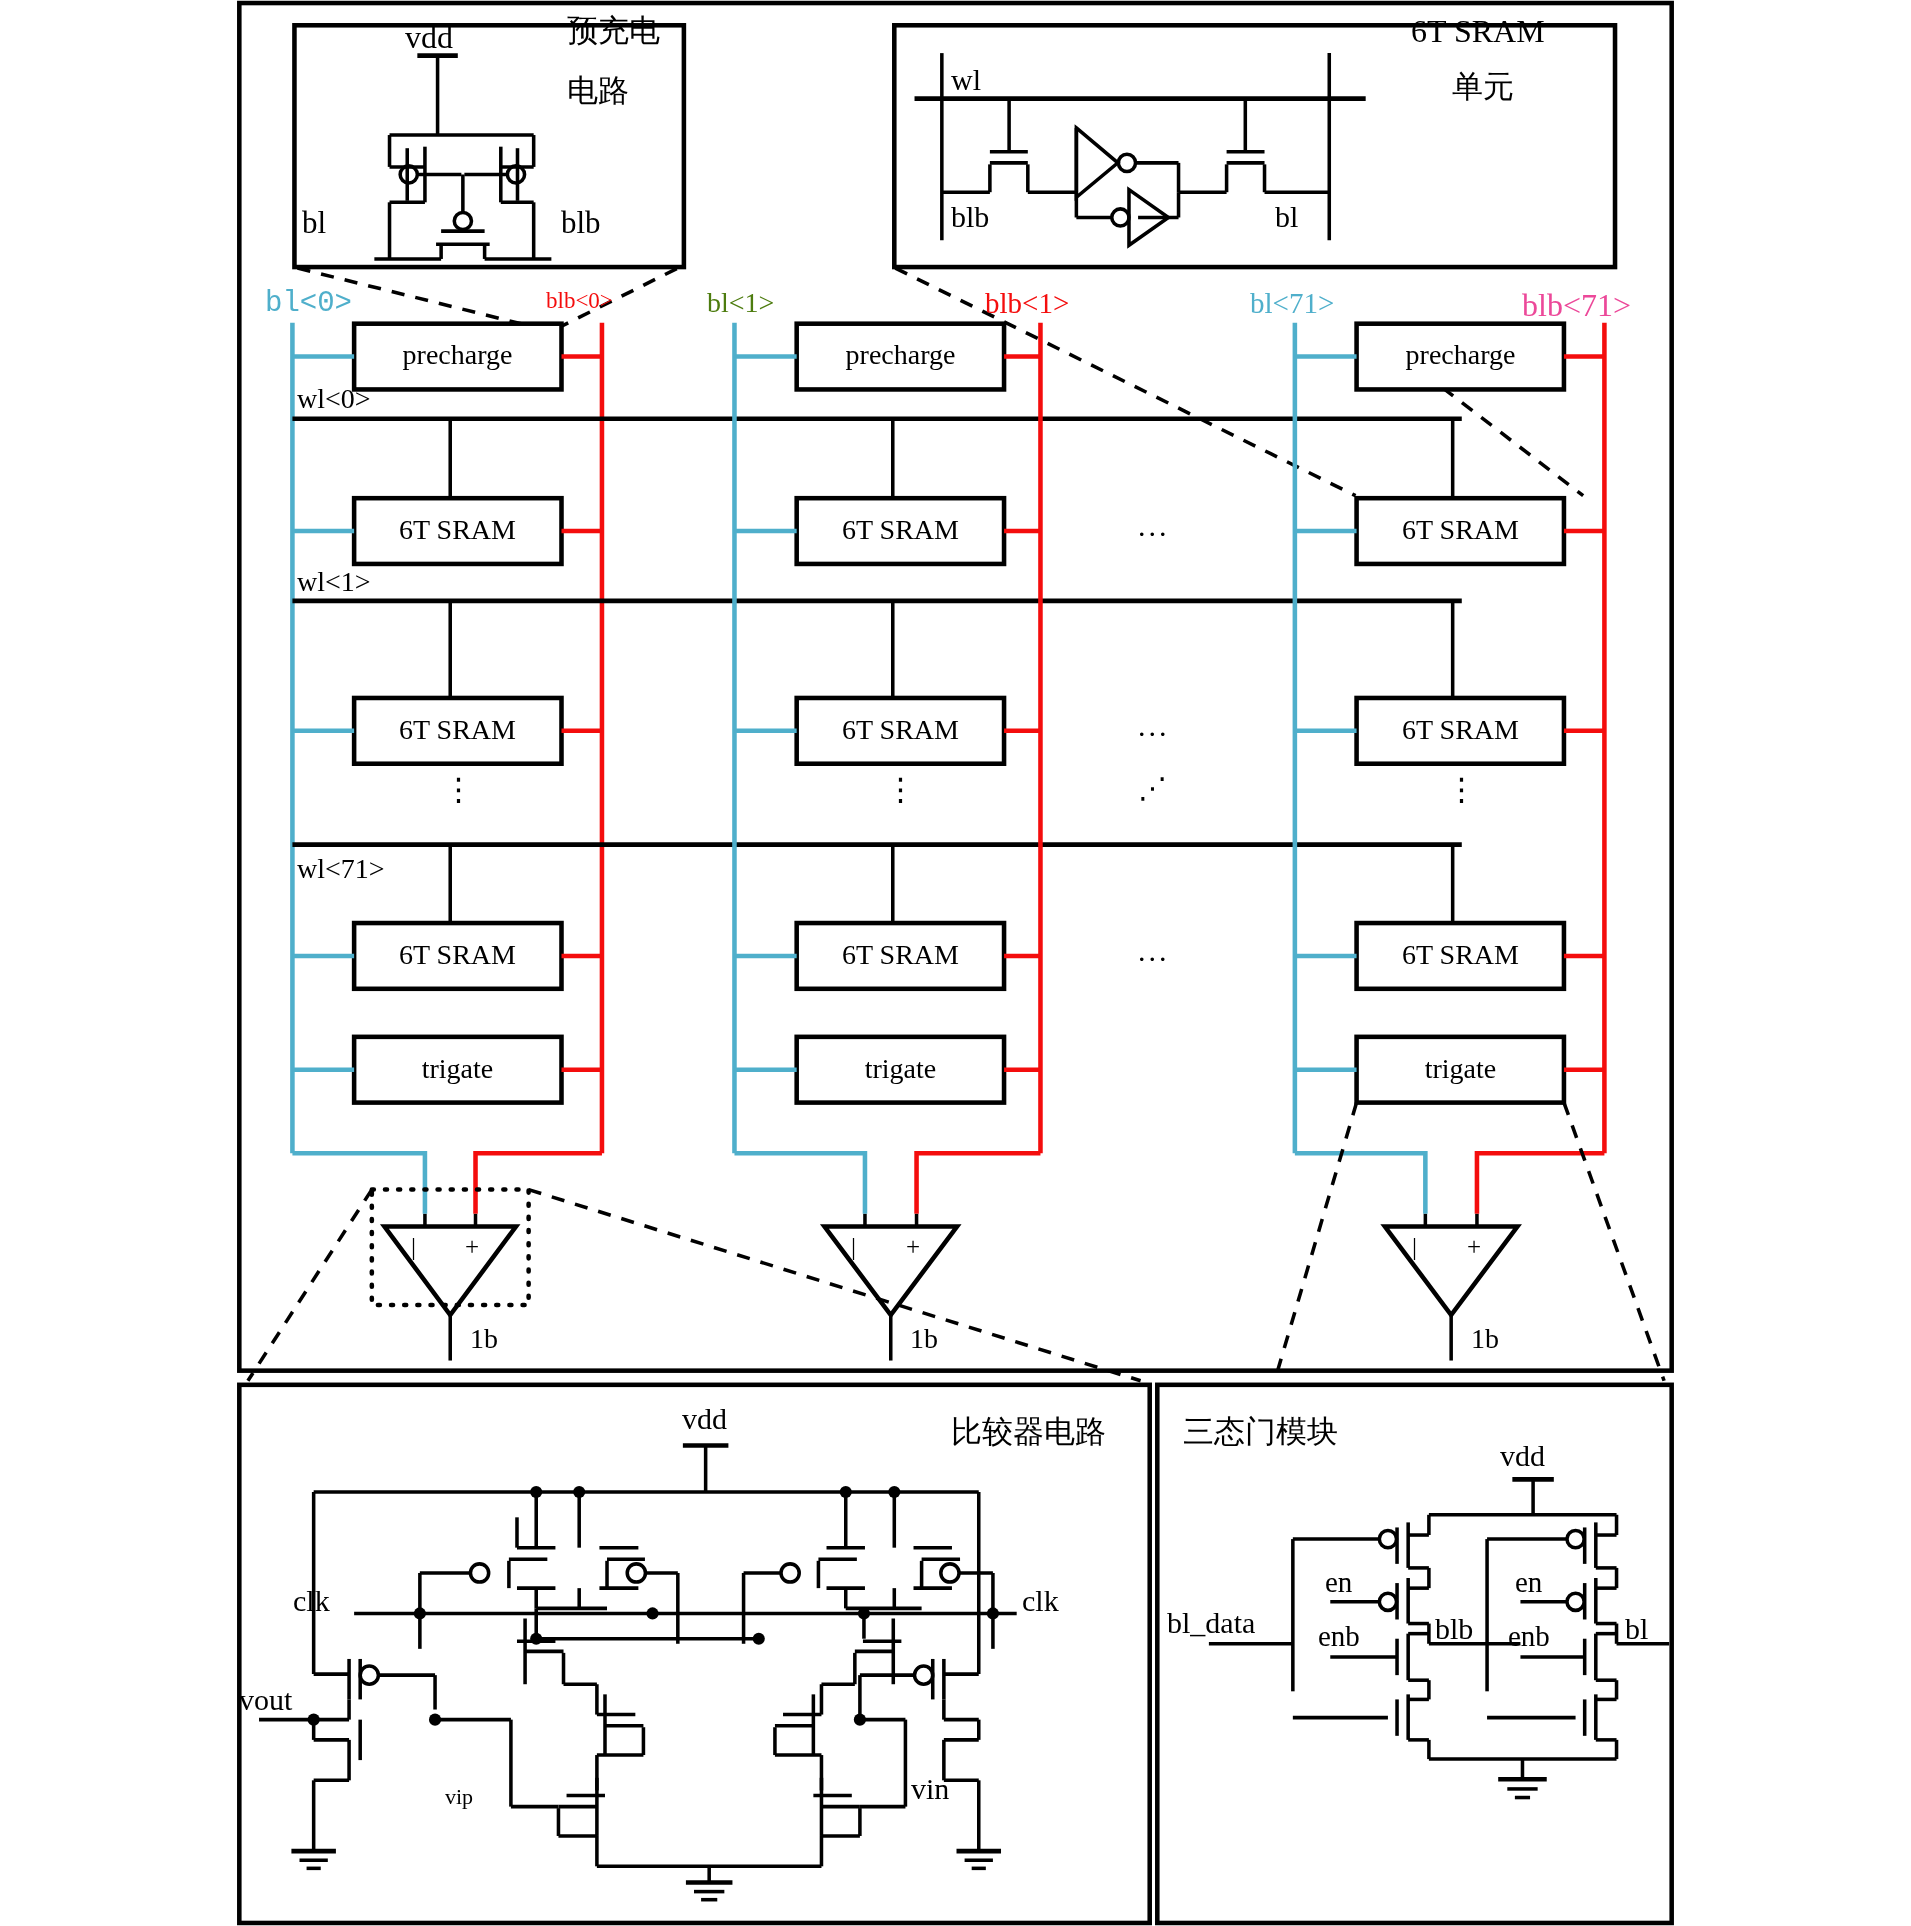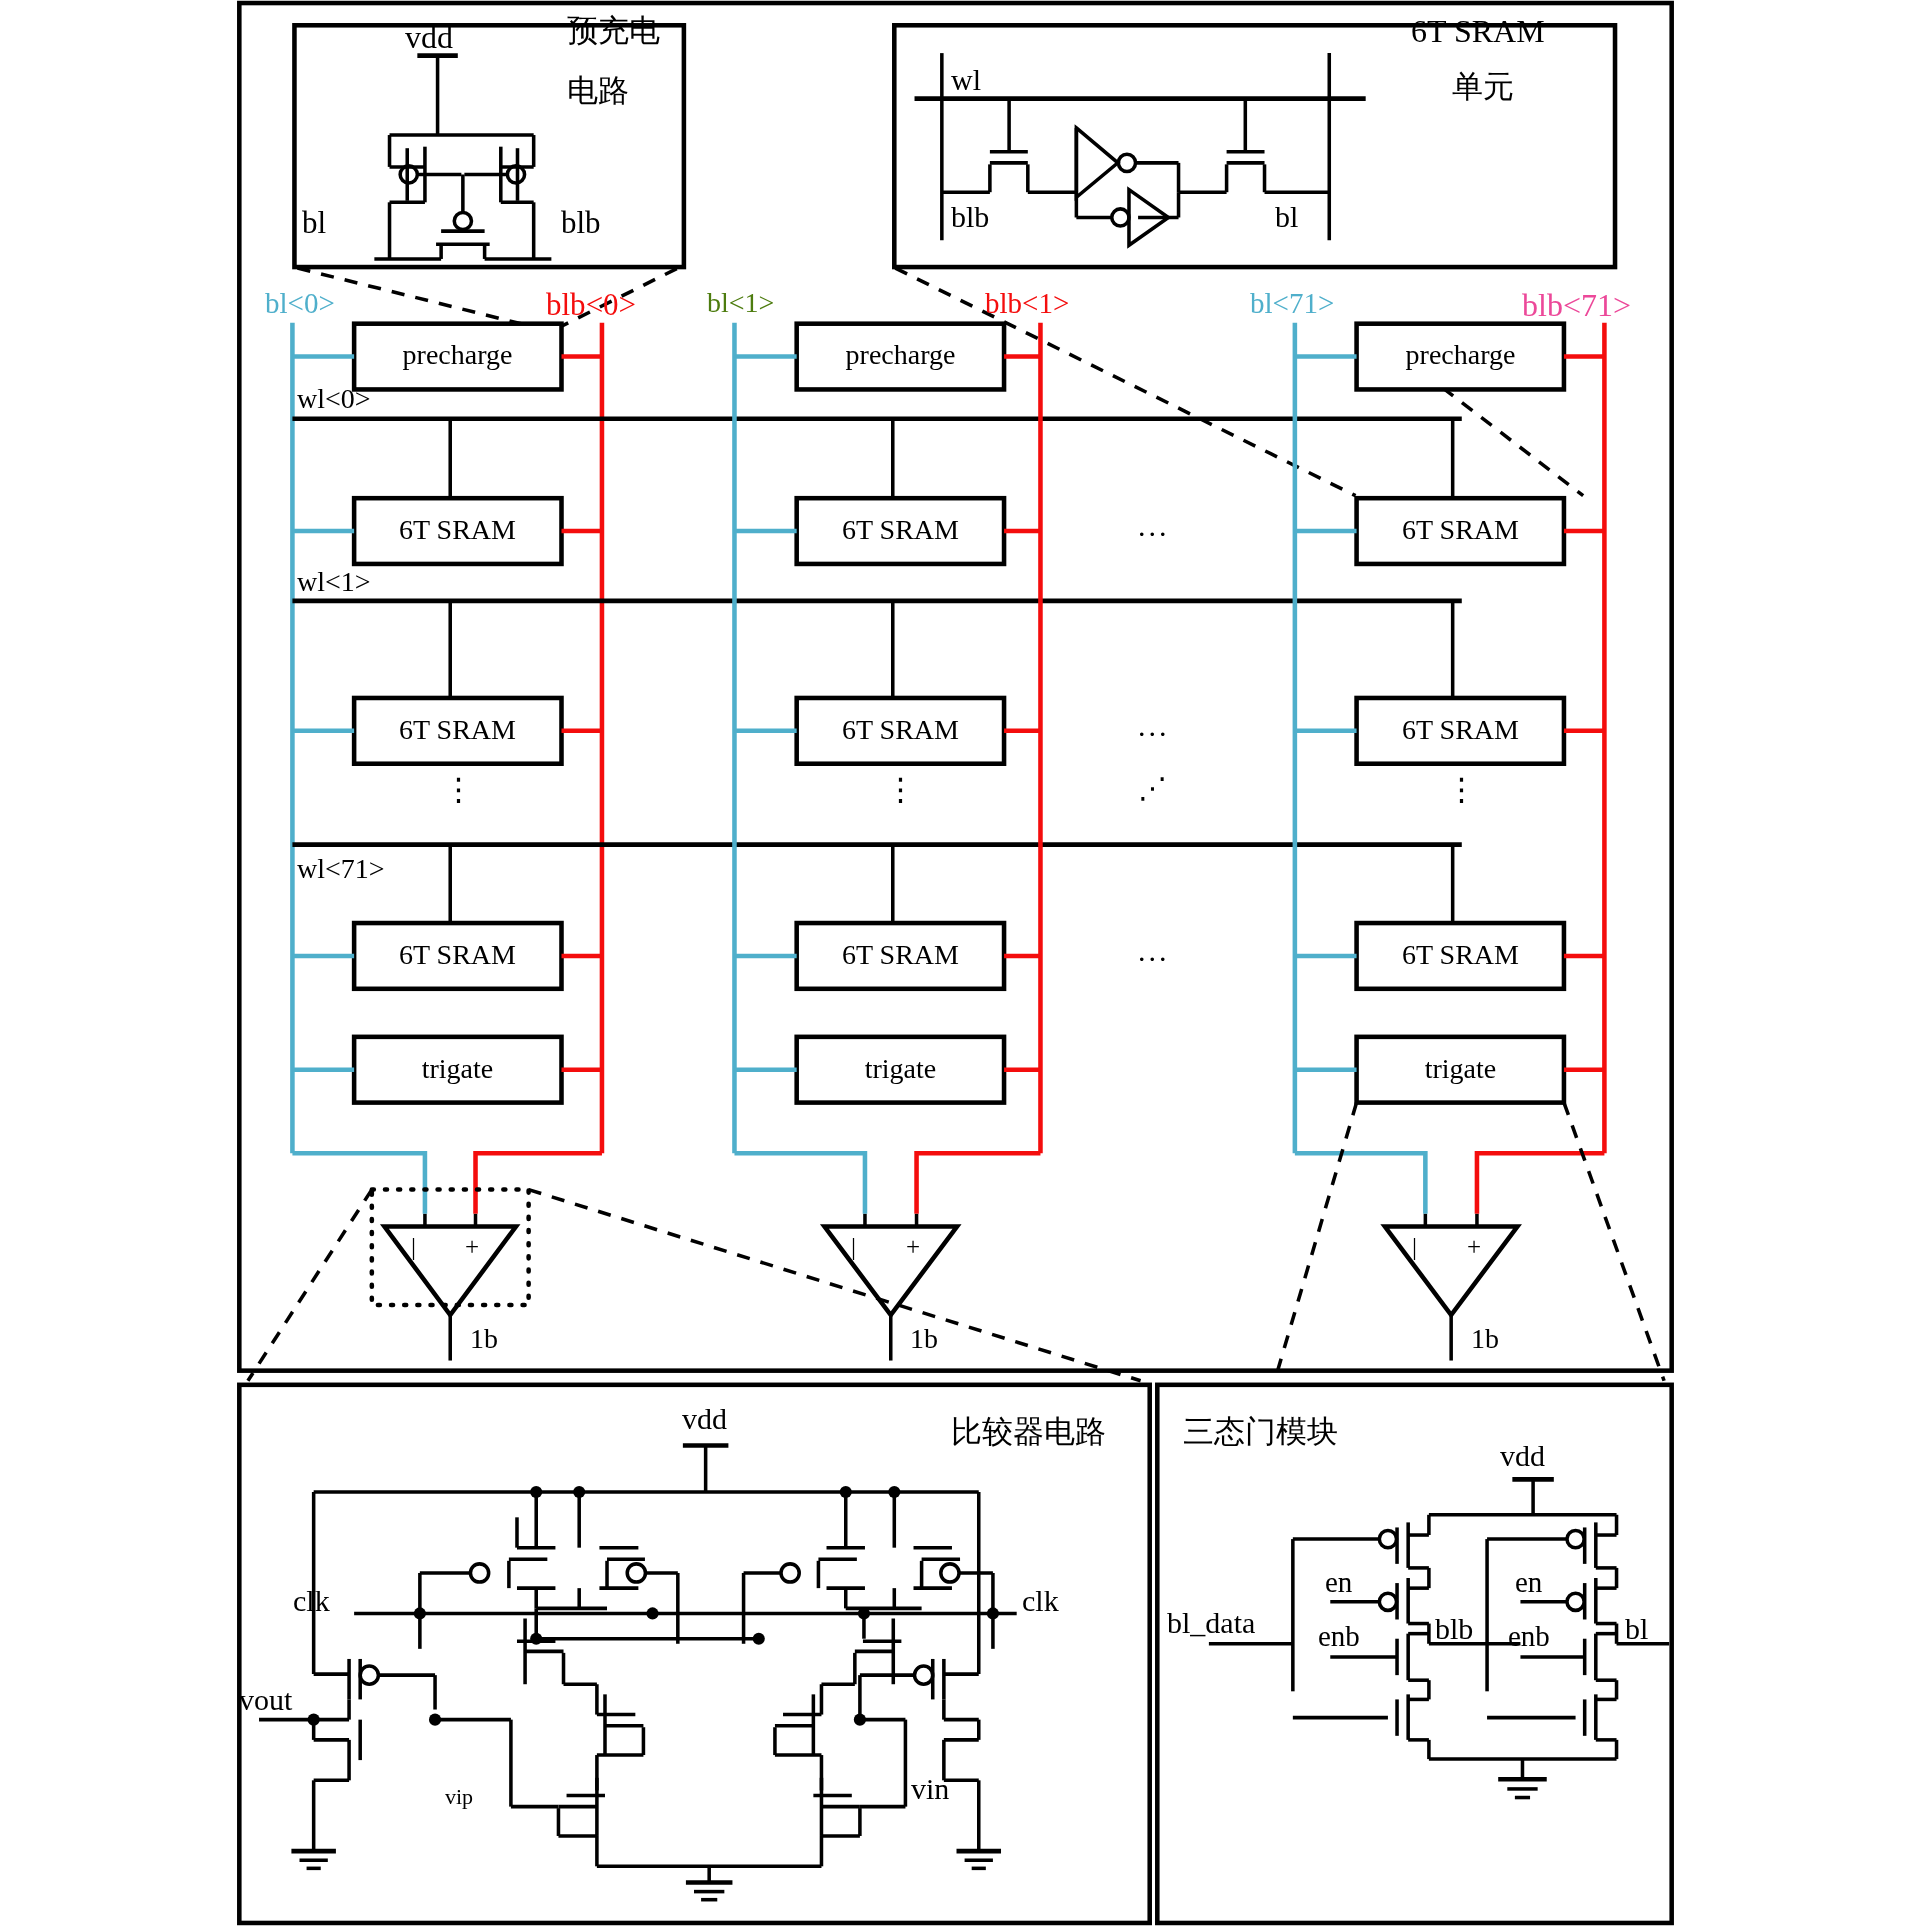--- a/index.html
+++ b/index.html
@@ -475,24 +475,24 @@
   <div class="lbl cn" style="left:567px;top:75px;font-size:31px;">电路</div>
   <div class="lbl" style="left:302px;top:207px;font-size:31px;">bl</div>
   <div class="lbl" style="left:561px;top:207px;font-size:31px;">blb</div>
 
   <div class="lbl" style="left:951px;top:65px;font-size:30px;">wl</div>
   <div class="lbl" style="left:1411px;top:15px;font-size:32px;">6T SRAM</div>
   <div class="lbl cn" style="left:1452px;top:71px;font-size:31px;">单元</div>
   <div class="lbl" style="left:951px;top:202px;font-size:30px;">blb</div>
   <div class="lbl" style="left:1275px;top:202px;font-size:30px;">bl</div>
 
-  <div class="lbl" style="left:265px;top:289px;font-size:29px;color:#4FAFCB;">
+  <div class="lbl" style="left:265px;top:289px;font-size:29px;color:#4FAFCB;font-family:Liberation Mono, monospace;">
     <span>bl</span><span>&lt;0&gt;</span>
   </div>
-  <div class="lbl" style="left:546px;top:289px;font-size:31px;color:#F40D0D;">
+  <div class="lbl" style="left:546px;top:289px;font-size:23px;color:#F40D0D;">
     <span>blb</span><span>&lt;0&gt;</span>
   </div>
 
   <div class="lbl" style="left:707px;top:289px;font-size:28px;color:#4d7c0f;">
     <span>bl</span><span>&lt;1&gt;</span>
   </div>
   <div class="lbl" style="left:985px;top:289px;font-size:29px;color:#F40D0D;">
     <span>blb</span><span>&lt;1&gt;</span>
   </div>
 

